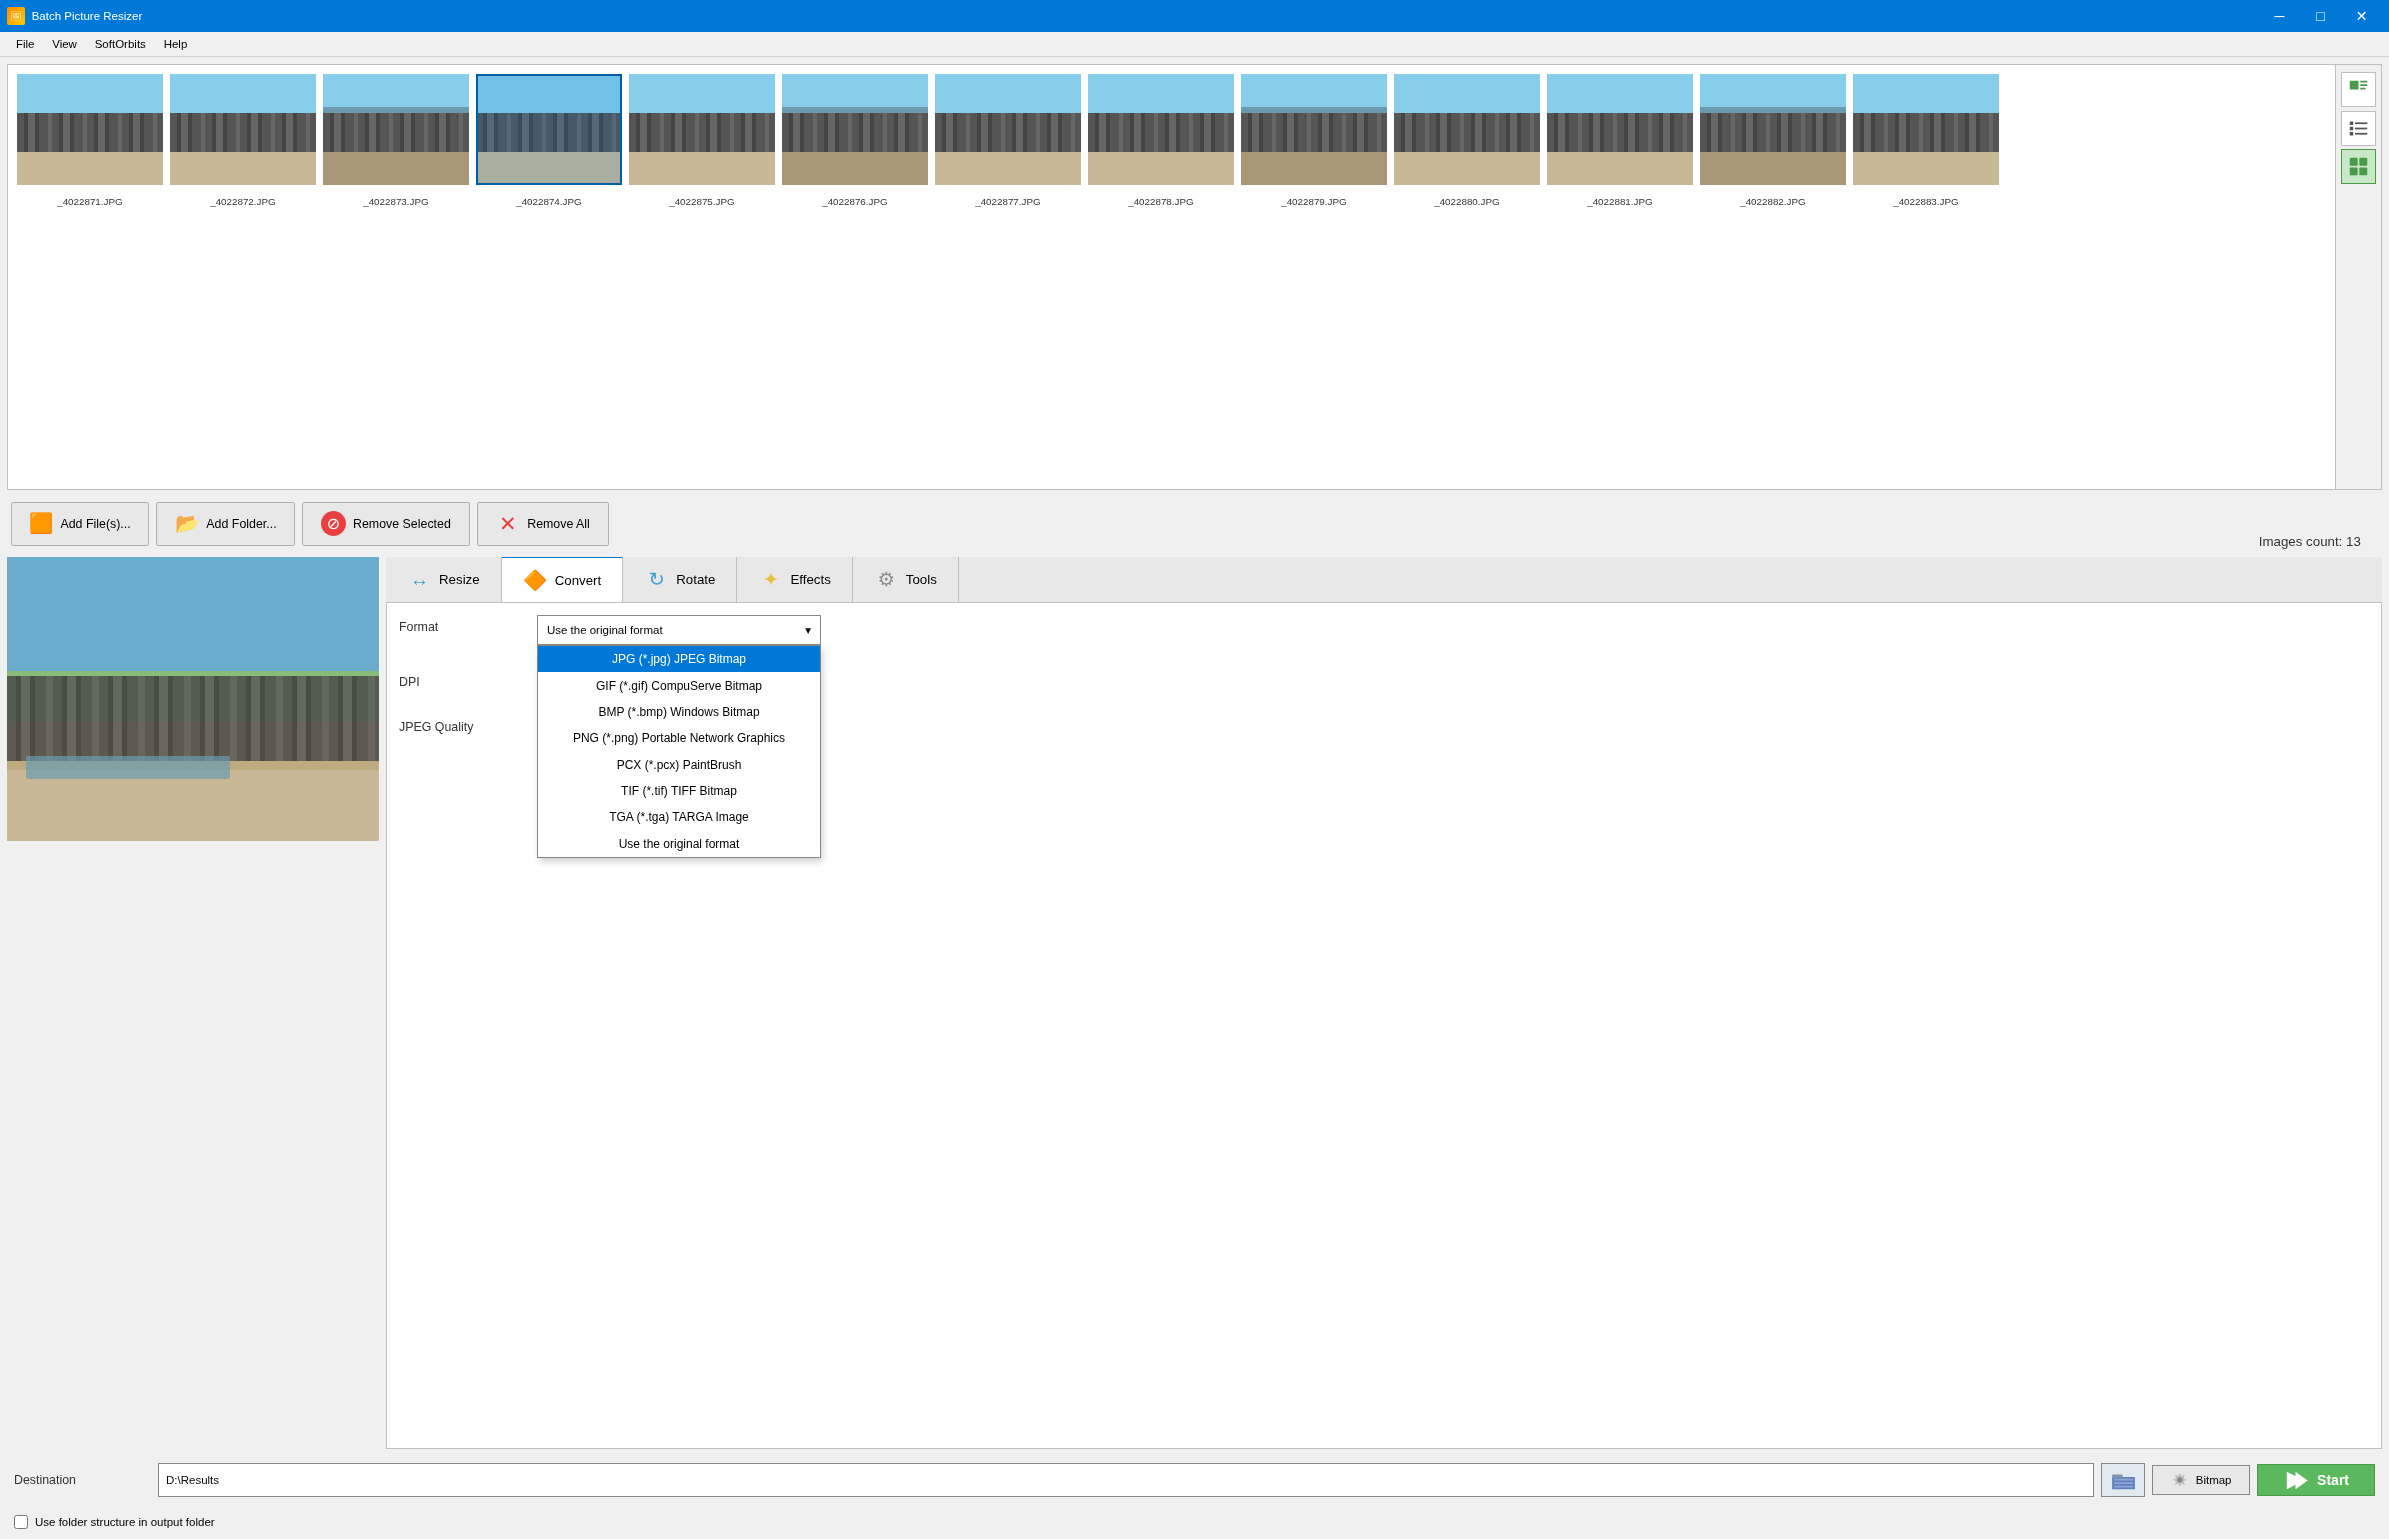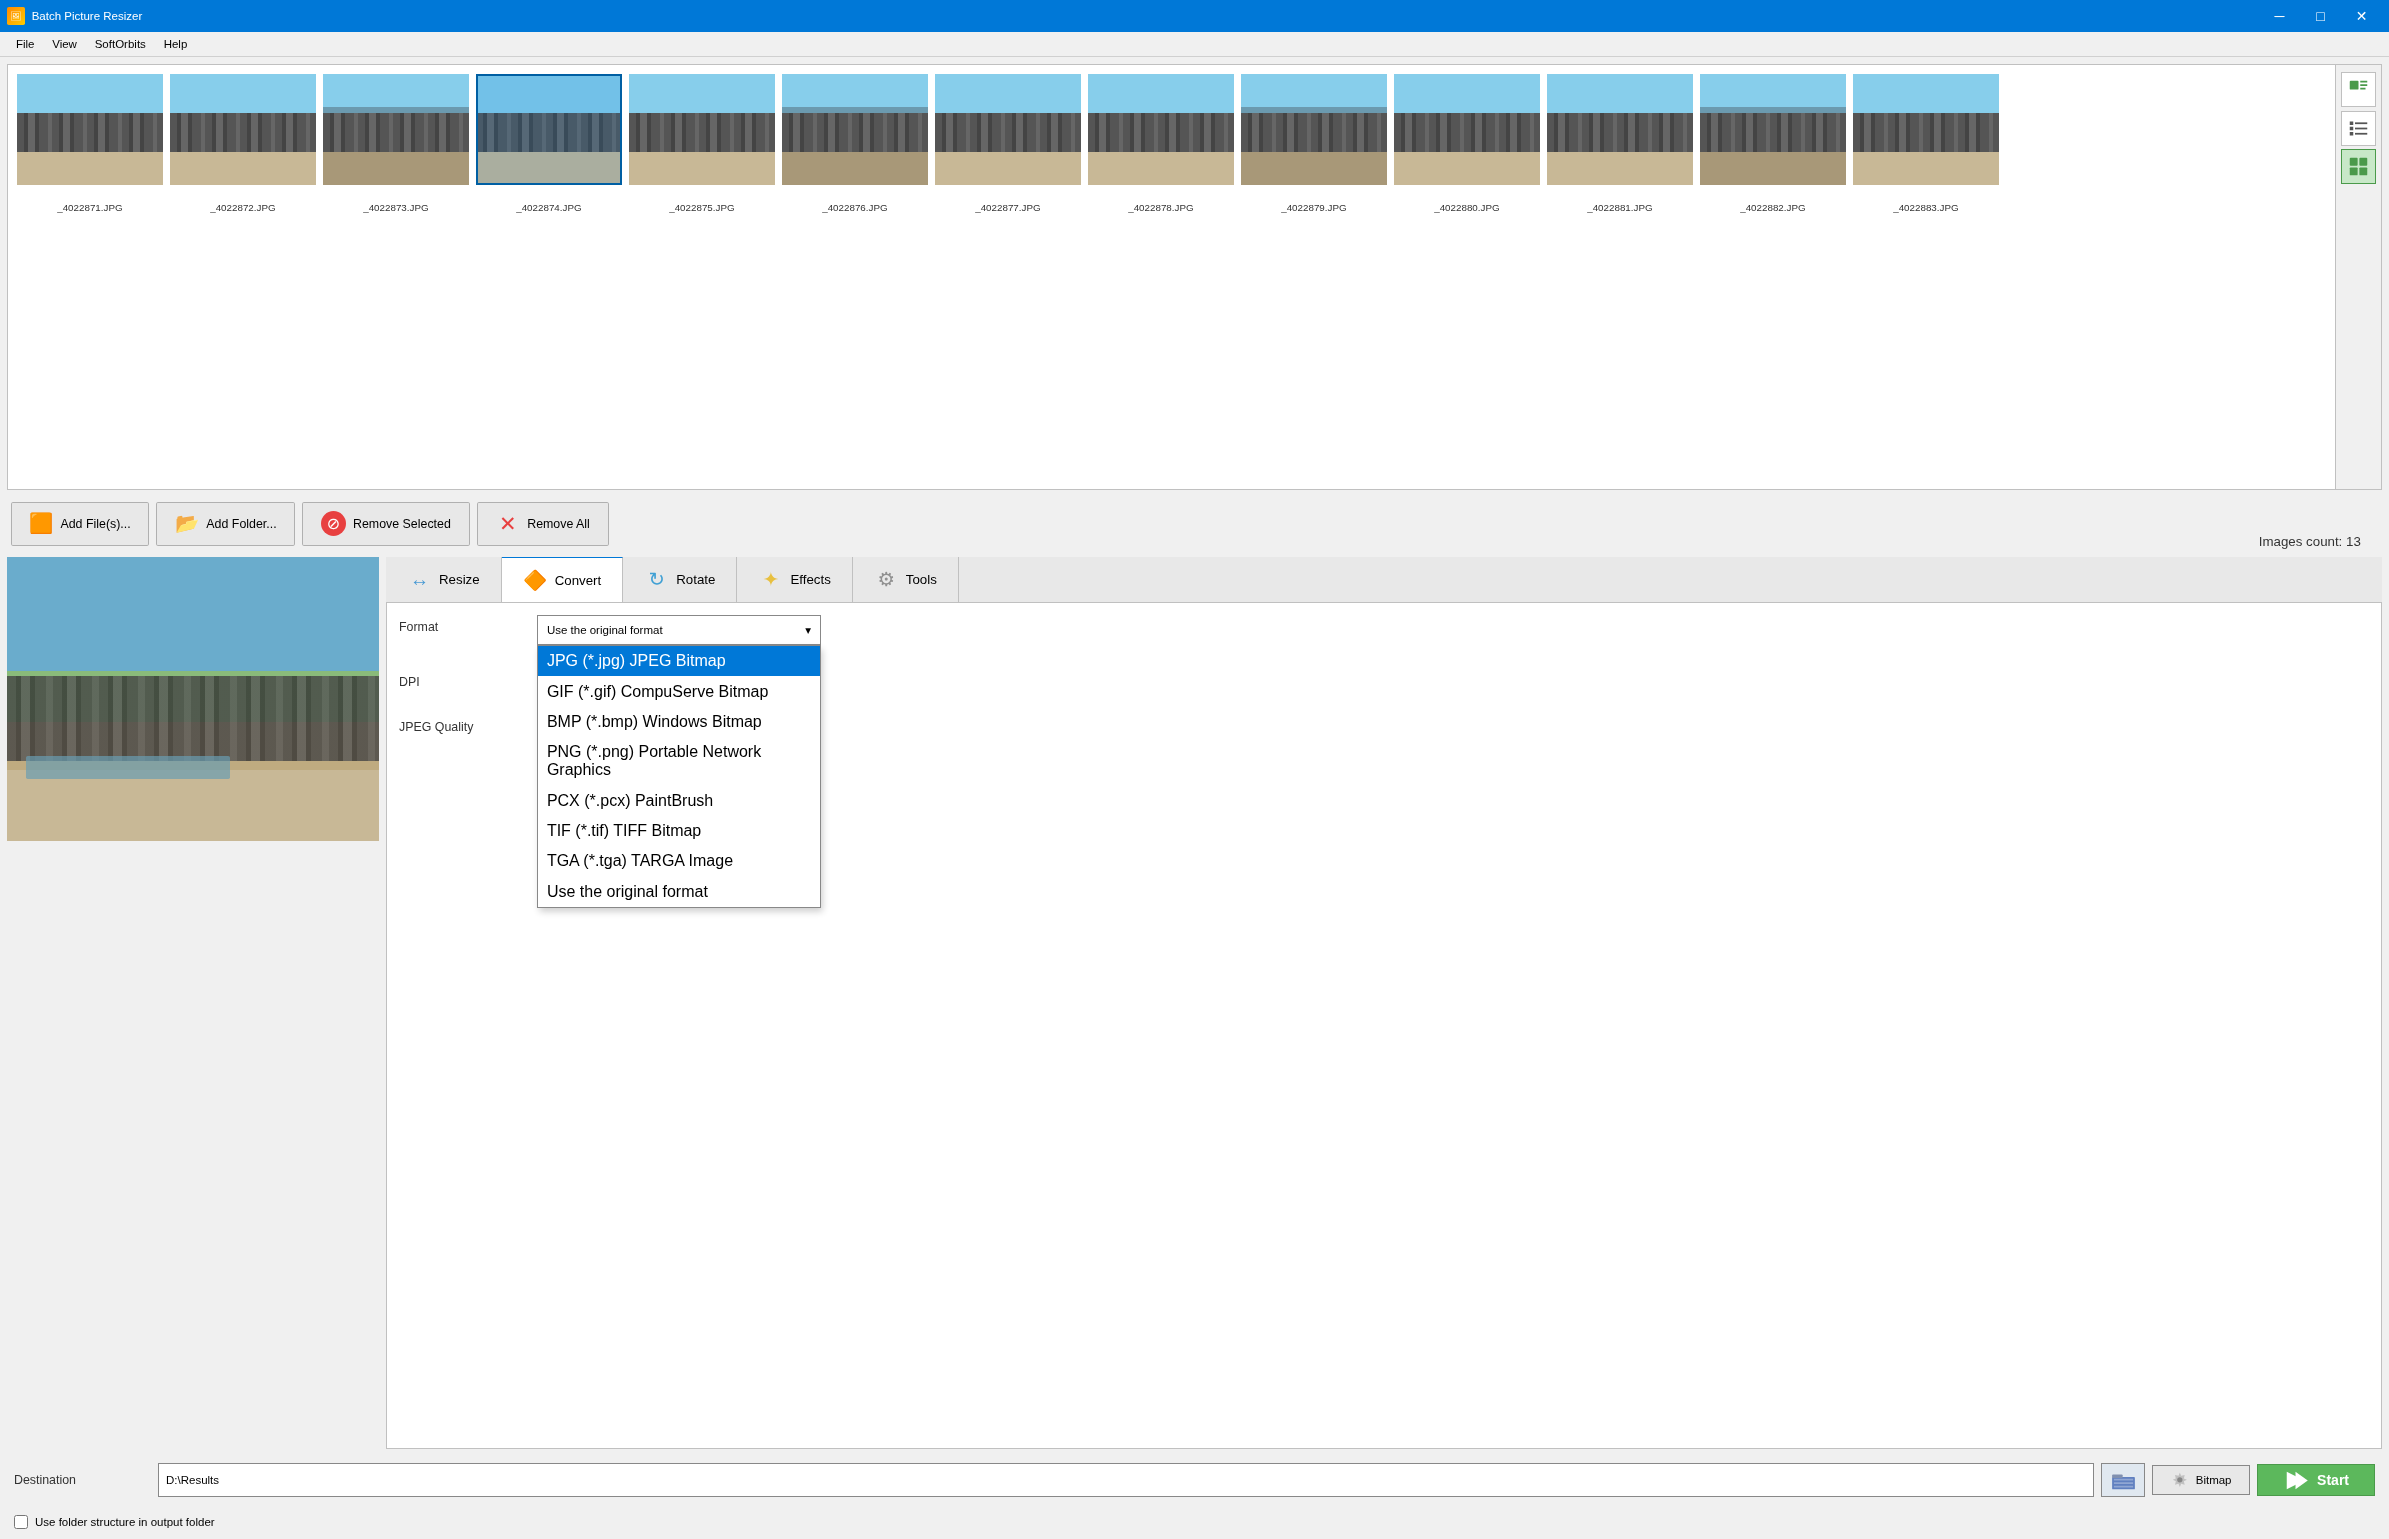--- a/index.html
+++ b/index.html
@@ -113,21 +113,21 @@
     }
     .thumb-img {
       width: 142px;
       height: 106px;
       background: #87CEEB;
       position: relative;
       overflow: hidden;
     }
     .thumb-label {
       font-size: 9.8px;
-      margin-top: 17px;
+      margin-top: 11px;
       color: #333;
     }
 
     
     .sky-gradient {
       background: linear-gradient(180deg, #87CEEB 0%, #87CEEB 40%, #8B9B6B 40%, #8B9B6B 55%, #b0a080 55%, #b0a080 70%, #c8b896 70%, #c8b896 100%);
     }
     .city-gradient {
       background: linear-gradient(180deg, #87CEEB 0%, #87CEEB 35%, #7a8a6a 35%, #7a8a6a 50%, #a09070 50%, #a09070 65%, #c8b896 65%);
     }
@@ -255,22 +255,23 @@
       top: 30px;
       left: 0;
       width: 284px;
       border: 0.9px solid #888;
       background: white;
       z-index: 100;
       box-shadow: 1.8px 3.5px 7px rgba(0,0,0,0.2);
     }
     .dropdown-option {
       padding: 6.2px 8.9px;
-      font-size: 16px;
-      cursor: pointer;
+      font-size: 12px;
+      cursor: pointer;
+      text-align: center;
     }
     .dropdown-option.selected {
       background: #0078d7;
       color: white;
     }
     .destination-label {
       font-size: 12.4px;
       color: #333;
       width: 89px;
     }

